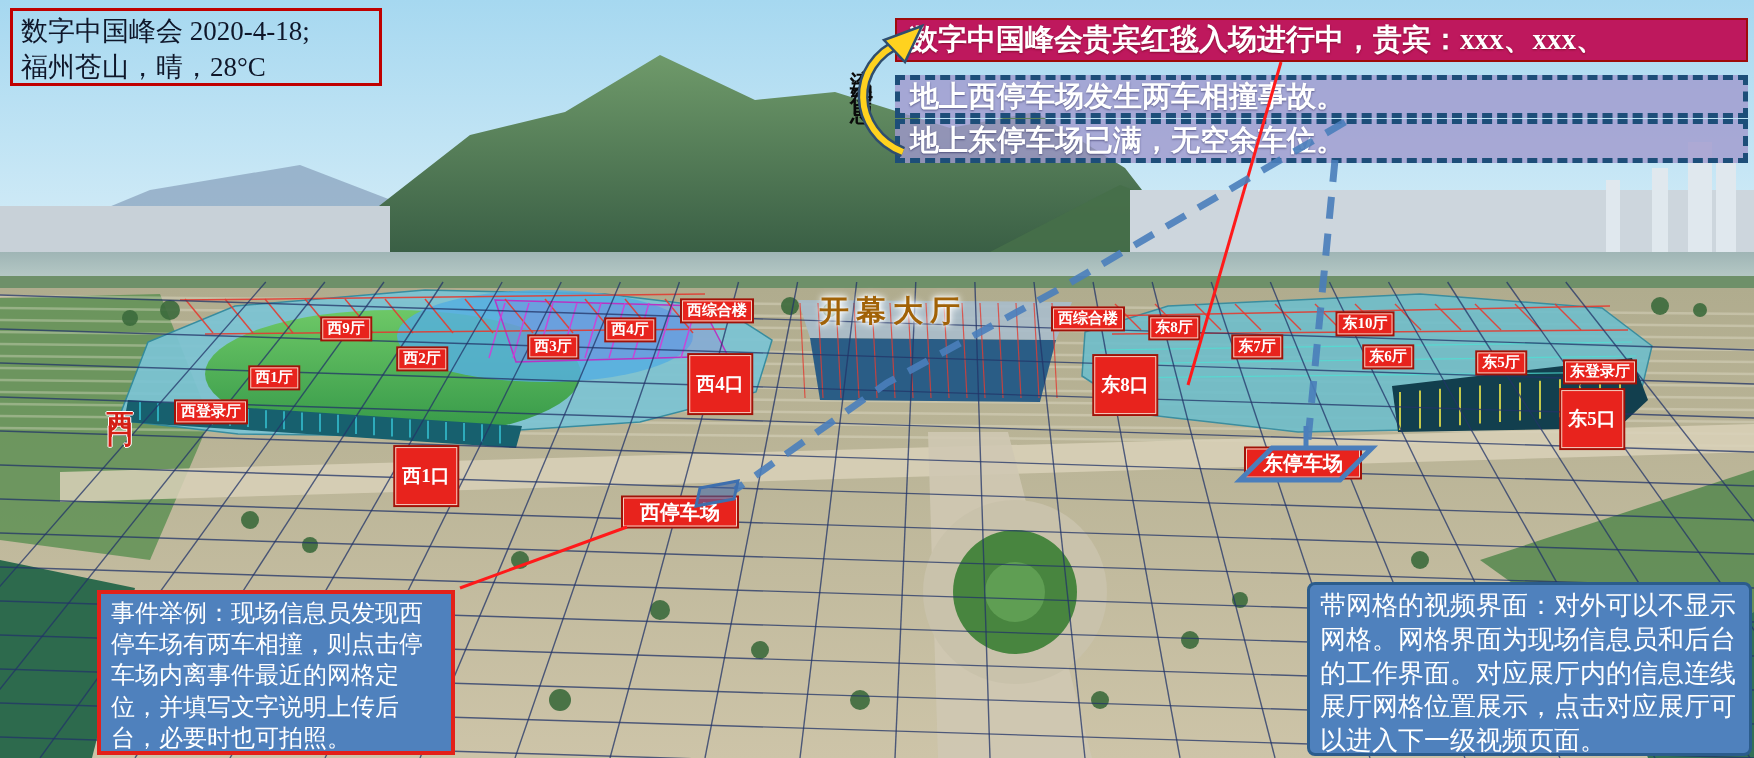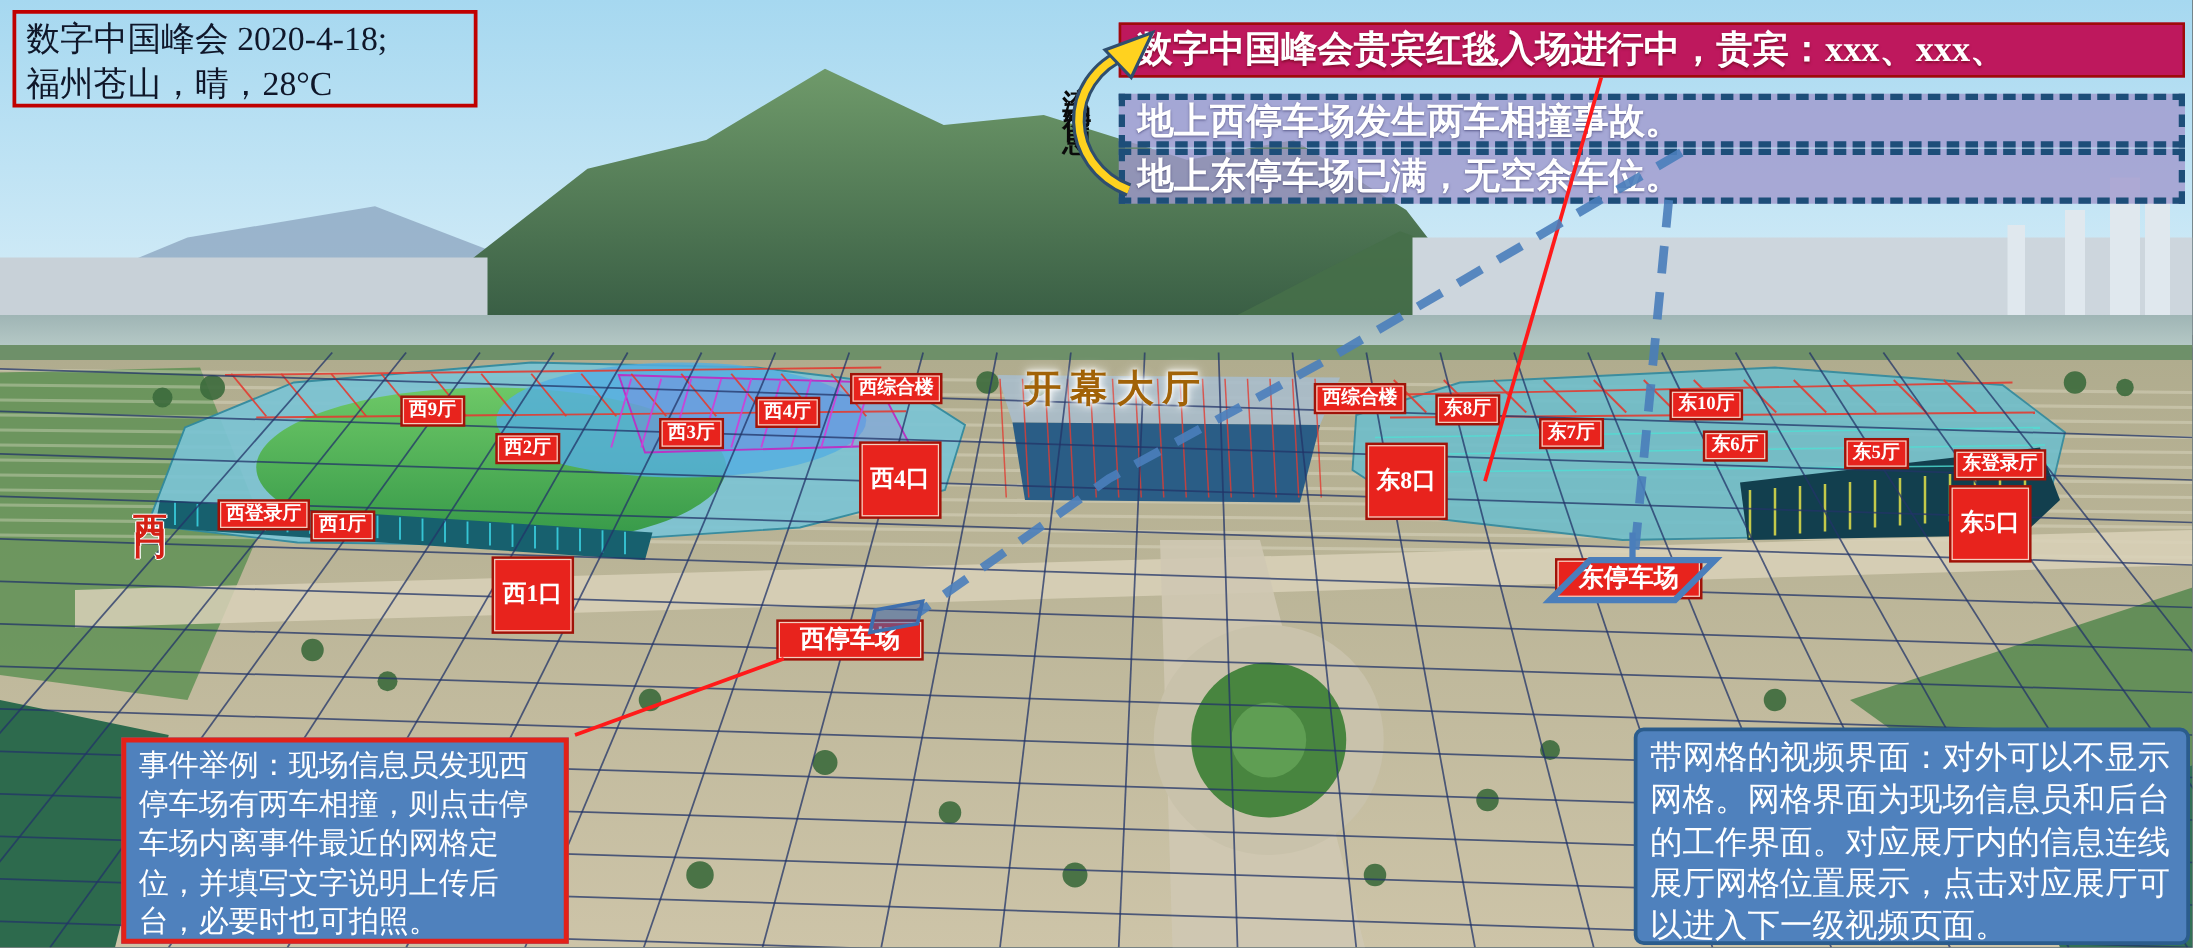--- a/index.html
+++ b/index.html
@@ -259,21 +259,21 @@
         <line x1="1506.69" y1="282" x2="1845" y2="758" stroke="#223468" stroke-width="1.4" opacity="0.75"></line>
         <line x1="1565.78" y1="282" x2="1940" y2="758" stroke="#223468" stroke-width="1.4" opacity="0.75"></line>
       </g>
   </svg>
 
   <div id="labels">
     <div class="lbl title" id="main-title" style="left: 893px; top: 311px;">开幕大厅</div>
     <div class="lbl gate" id="west-gate" style="left: 120px; top: 396px;">西门</div>
   <div class="lbl hall" style="left: 346px; top: 329px; text-align: center;">西9厅</div>
       <div class="lbl hall" style="left: 422px; top: 359px;">西2厅</div>
-      <div class="lbl hall" style="left: 274px; top: 378px; margin-top: 43px;">西1厅</div>
+      <div class="lbl hall" style="left: 274px; top: 378px;">西1厅</div>
       <div class="lbl hall" style="left: 211px; top: 412px;">西登录厅</div>
       <div class="lbl hall" style="left: 553px; top: 347px;">西3厅</div>
       <div class="lbl hall" style="left: 630px; top: 330px;">西4厅</div>
       <div class="lbl hall" style="left: 717px; top: 311px;">西综合楼</div>
       <div class="lbl hall" style="left: 1088px; top: 319px;">西综合楼</div>
       <div class="lbl hall" style="left: 1174px; top: 328px;">东8厅</div>
       <div class="lbl hall" style="left: 1257px; top: 347px;">东7厅</div>
       <div class="lbl hall" style="left: 1365px; top: 324px;">东10厅</div>
       <div class="lbl hall" style="left: 1388px; top: 357px;">东6厅</div>
       <div class="lbl hall" style="left: 1501px; top: 363px;">东5厅</div>

